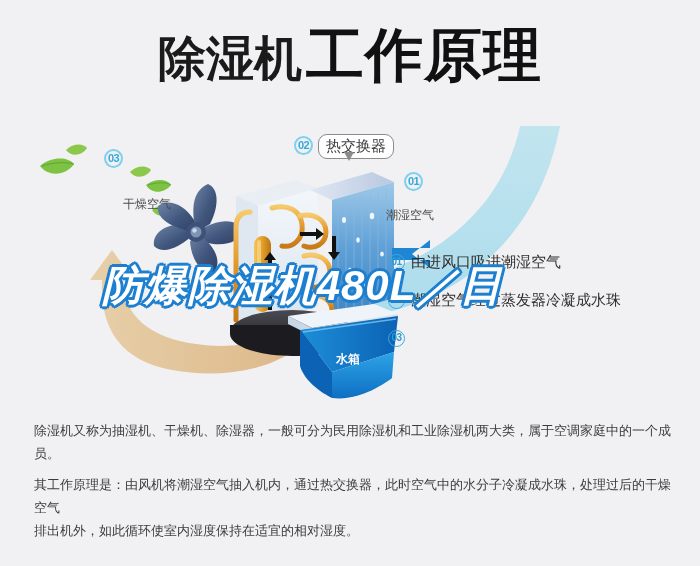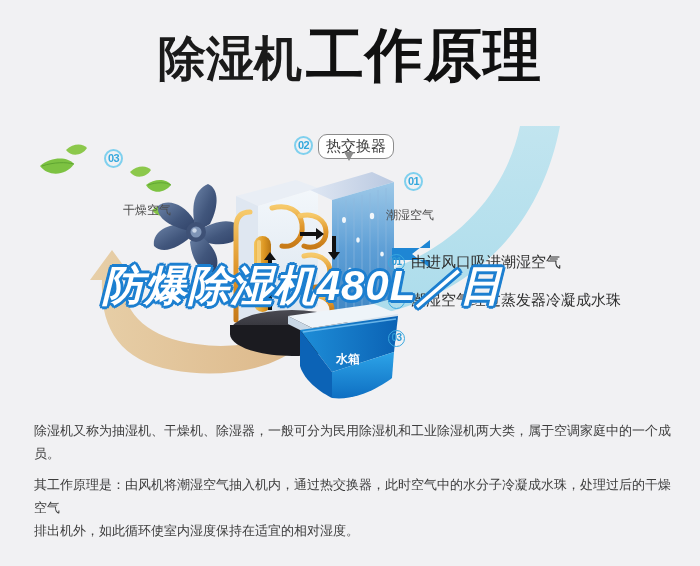--- a/index.html
+++ b/index.html
@@ -356,21 +356,21 @@
 
       <g>
         <path d="M300,210 L398,196 L394,232 L332,252 Z" fill="url(#gTankSide)"></path>
         <path d="M300,210 L332,252 L332,278 C332,278 306,266 300,246 Z" fill="#0c63b6"></path>
         <path d="M332,252 L394,232 L392,258 C392,258 362,282 332,278 Z" fill="url(#gTankFace)"></path>
         <path d="M303,212 L396,199" stroke="#7ec6f2" stroke-width="1.6" fill="none" opacity="0.8"></path>
       </g>
     </svg>
 
     <span class="badge hollow" style="left:104px; top:29px;">03</span>
-    <span class="lbl" style="left:123px; top:82px;text-align:right;">干燥空气</span>
+    <span class="lbl" style="left:123px; top:76px;text-align:right;">干燥空气</span>
 
     <span class="badge hollow" style="left:404px; top:52px;">01</span>
     <span class="lbl" style="left:386px; top:87px;text-align:right;">潮湿空气</span>
 
     <span class="badge hollow" style="left:294px; top:16px;">02</span>
     <span class="callout" style="left:318px; top:14px;">热交换器</span>
     <span class="callout-tail" style="left:344px; top:32px;"></span>
 
     <span class="lbl-white" style="left:336px; top:231px;">水箱</span>
   </div>

